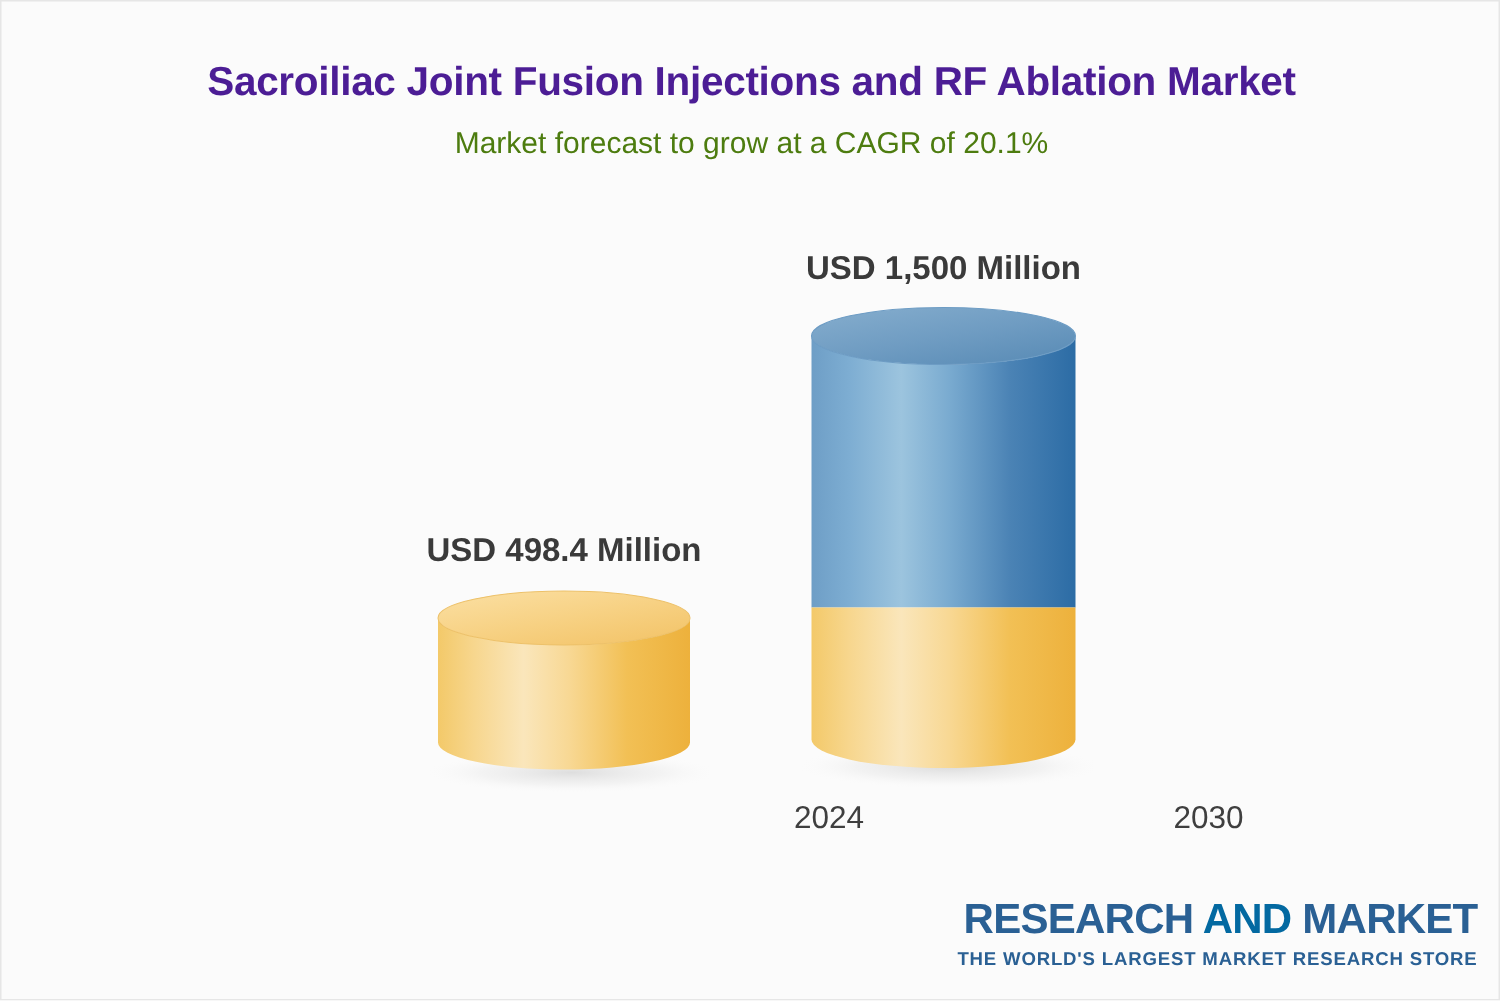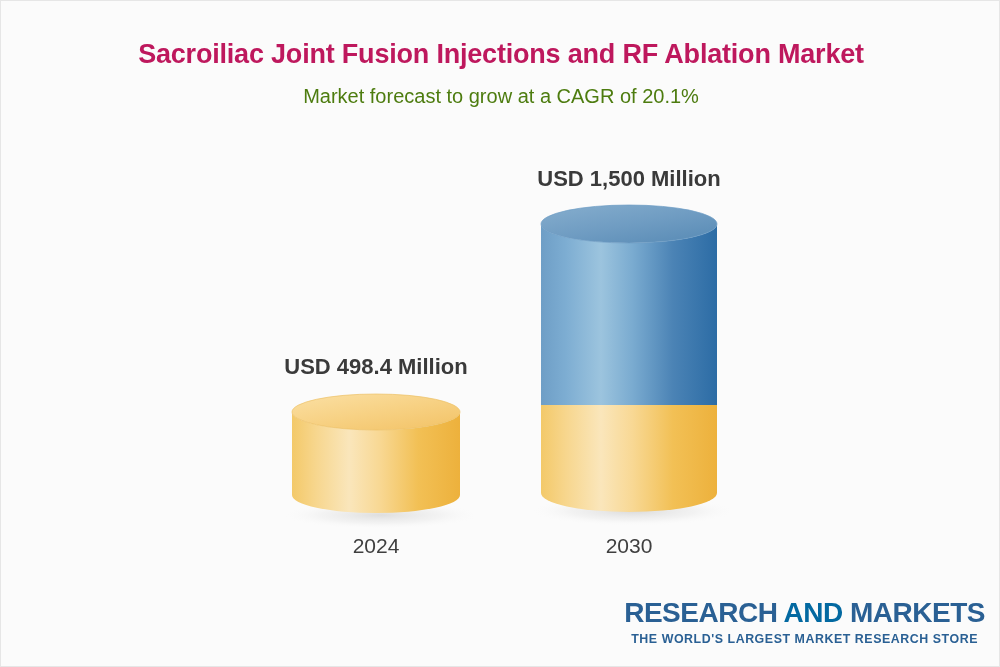--- a/index.html
+++ b/index.html
@@ -28,21 +28,21 @@
   .header {
     position: absolute;
     top: 38px;
     left: 0;
     width: 1000px;
     text-align: center;
   }
   .chart-title {
     font-size: 27px;
     font-weight: bold;
-    color: #be185d;
+    color: #4c1d95;
     letter-spacing: -0.2px;
     line-height: 1.15;
     margin: 0;
   }
   .chart-subtitle {
     font-size: 20px;
     color: #4d7c0f;
     font-weight: normal;
     margin: 14px 0 0 0;
     line-height: 1.2;
@@ -68,21 +68,21 @@
     color: #3a3a3a;
     white-space: nowrap;
     text-align: center;
   }
 
   .cat-label {
     position: absolute;
     font-size: 21px;
     color: #3f3f3f;
     white-space: nowrap;
-    text-align: center;
+    text-align: right;
   }
 
   
   .source-url {
     position: absolute;
     left: 24px;
     top: 622px;
     font-size: 15px;
     color: #8c8c8c;
     letter-spacing: 0.1px;
@@ -200,17 +200,17 @@
     </svg>
 
     <div class="value-label" style="left:175px; top:353px; width:400px;">USD 498.4 Million</div>
 
     <div class="cat-label" style="left:175px; top:533px; width:400px;">2024</div>
 
   </div>
 
 
   <div class="brand">
-    <div class="brand-main"><span>RESEARCH </span><span class="and">AND</span><span> MARKETS</span></div>
+    <div class="brand-main"><span>RESEARCH </span><span class="and">AND</span><span> MARKET</span></div>
     <div class="brand-tag">THE WORLD'S LARGEST MARKET RESEARCH STORE</div>
   </div>
 
 </div>
 
 </body></html>

